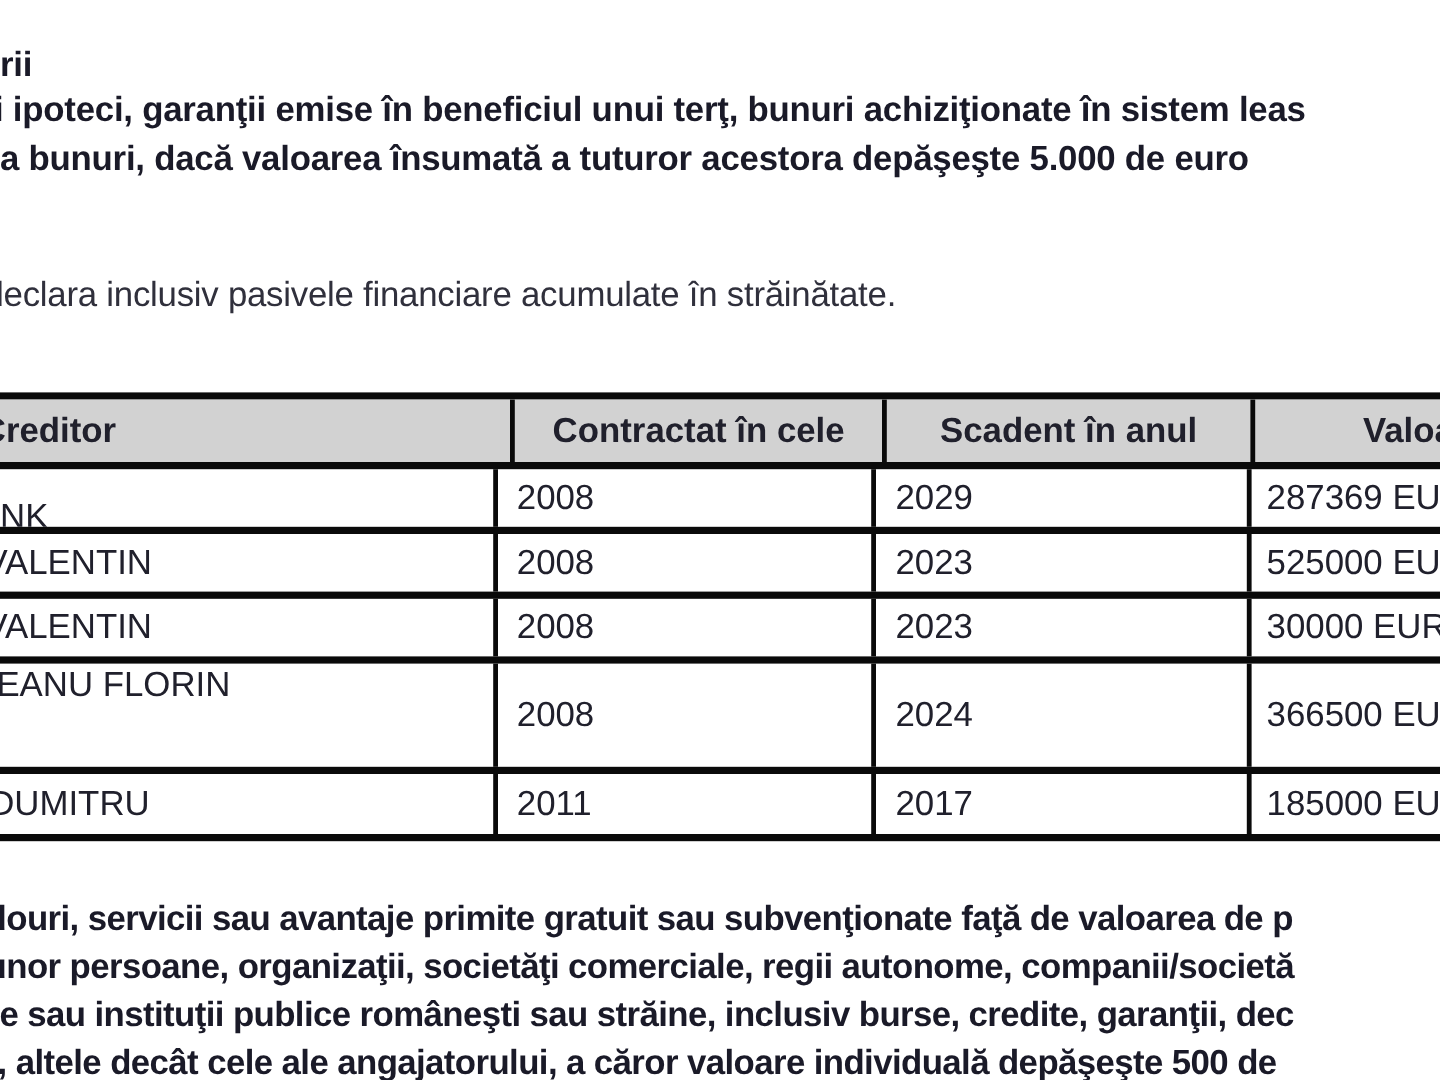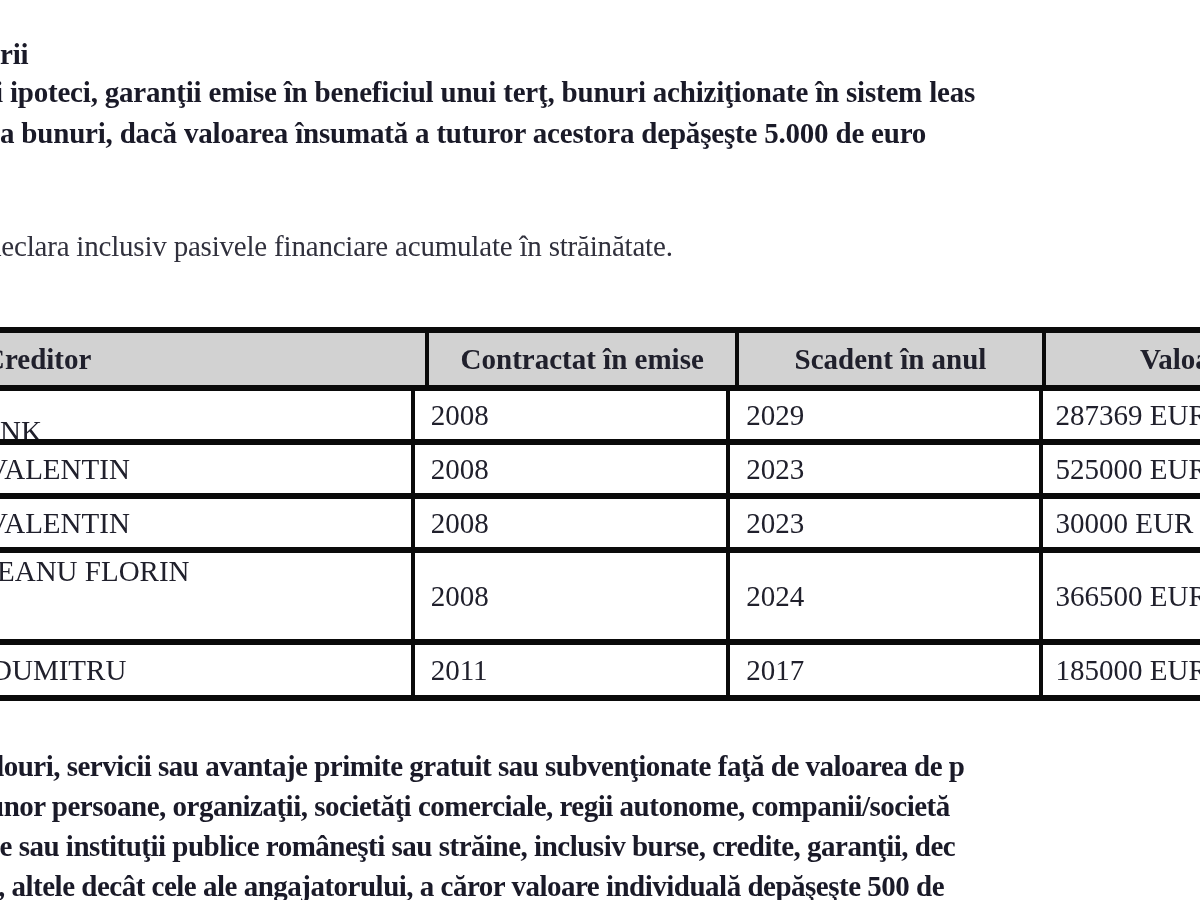--- a/index.html
+++ b/index.html
@@ -1,21 +1,21 @@
 <!DOCTYPE html>
 <html lang="ro"><head>
 <meta charset="utf-8">
 <style>
   html,body{margin:0;padding:0;background:#ffffff;}
   .screen{
     position:relative;
     width:1200px;height:900px;
     overflow:hidden;
     background:#ffffff;
-    font-family:Liberation Serif, serif;
+    font-family:Liberation Sans, sans-serif;
     color:#1a1a28;
   }
   .abs{position:absolute;white-space:nowrap;}
   
   .section-title{left:0;top:38px;font-size:29px;font-weight:700;letter-spacing:-0.2px;}
   .desc-line{font-size:29px;font-weight:700;letter-spacing:-0.2px;color:#1a1a28;}
   .desc-1{left:-5px;top:76px;}
   .desc-2{left:0;top:117px;text-align:center;}
   
   .note-line{left:-13px;top:230px;font-size:29px;font-weight:400;color:#30303c;letter-spacing:-0.2px;}
@@ -62,21 +62,21 @@
 
   <div class="abs note-line">declara inclusiv pasivele financiare acumulate în străinătate.</div>
 
   <div class="debts-table">
 
     <div class="t-row t-head h-row">
       <div class="t-cell c1">
         <span class="cred-head">Creditor</span>
       </div>
       <div class="t-cell c2">
-        <span>Contractat în emise</span>
+        <span>Contractat în cele</span>
       </div>
       <div class="t-cell c3">
         <span>Scadent în anul</span>
       </div>
       <div class="t-cell c4">
         <span>Valoare</span>
       </div>
     </div>
 
     <div class="t-row r-std">

